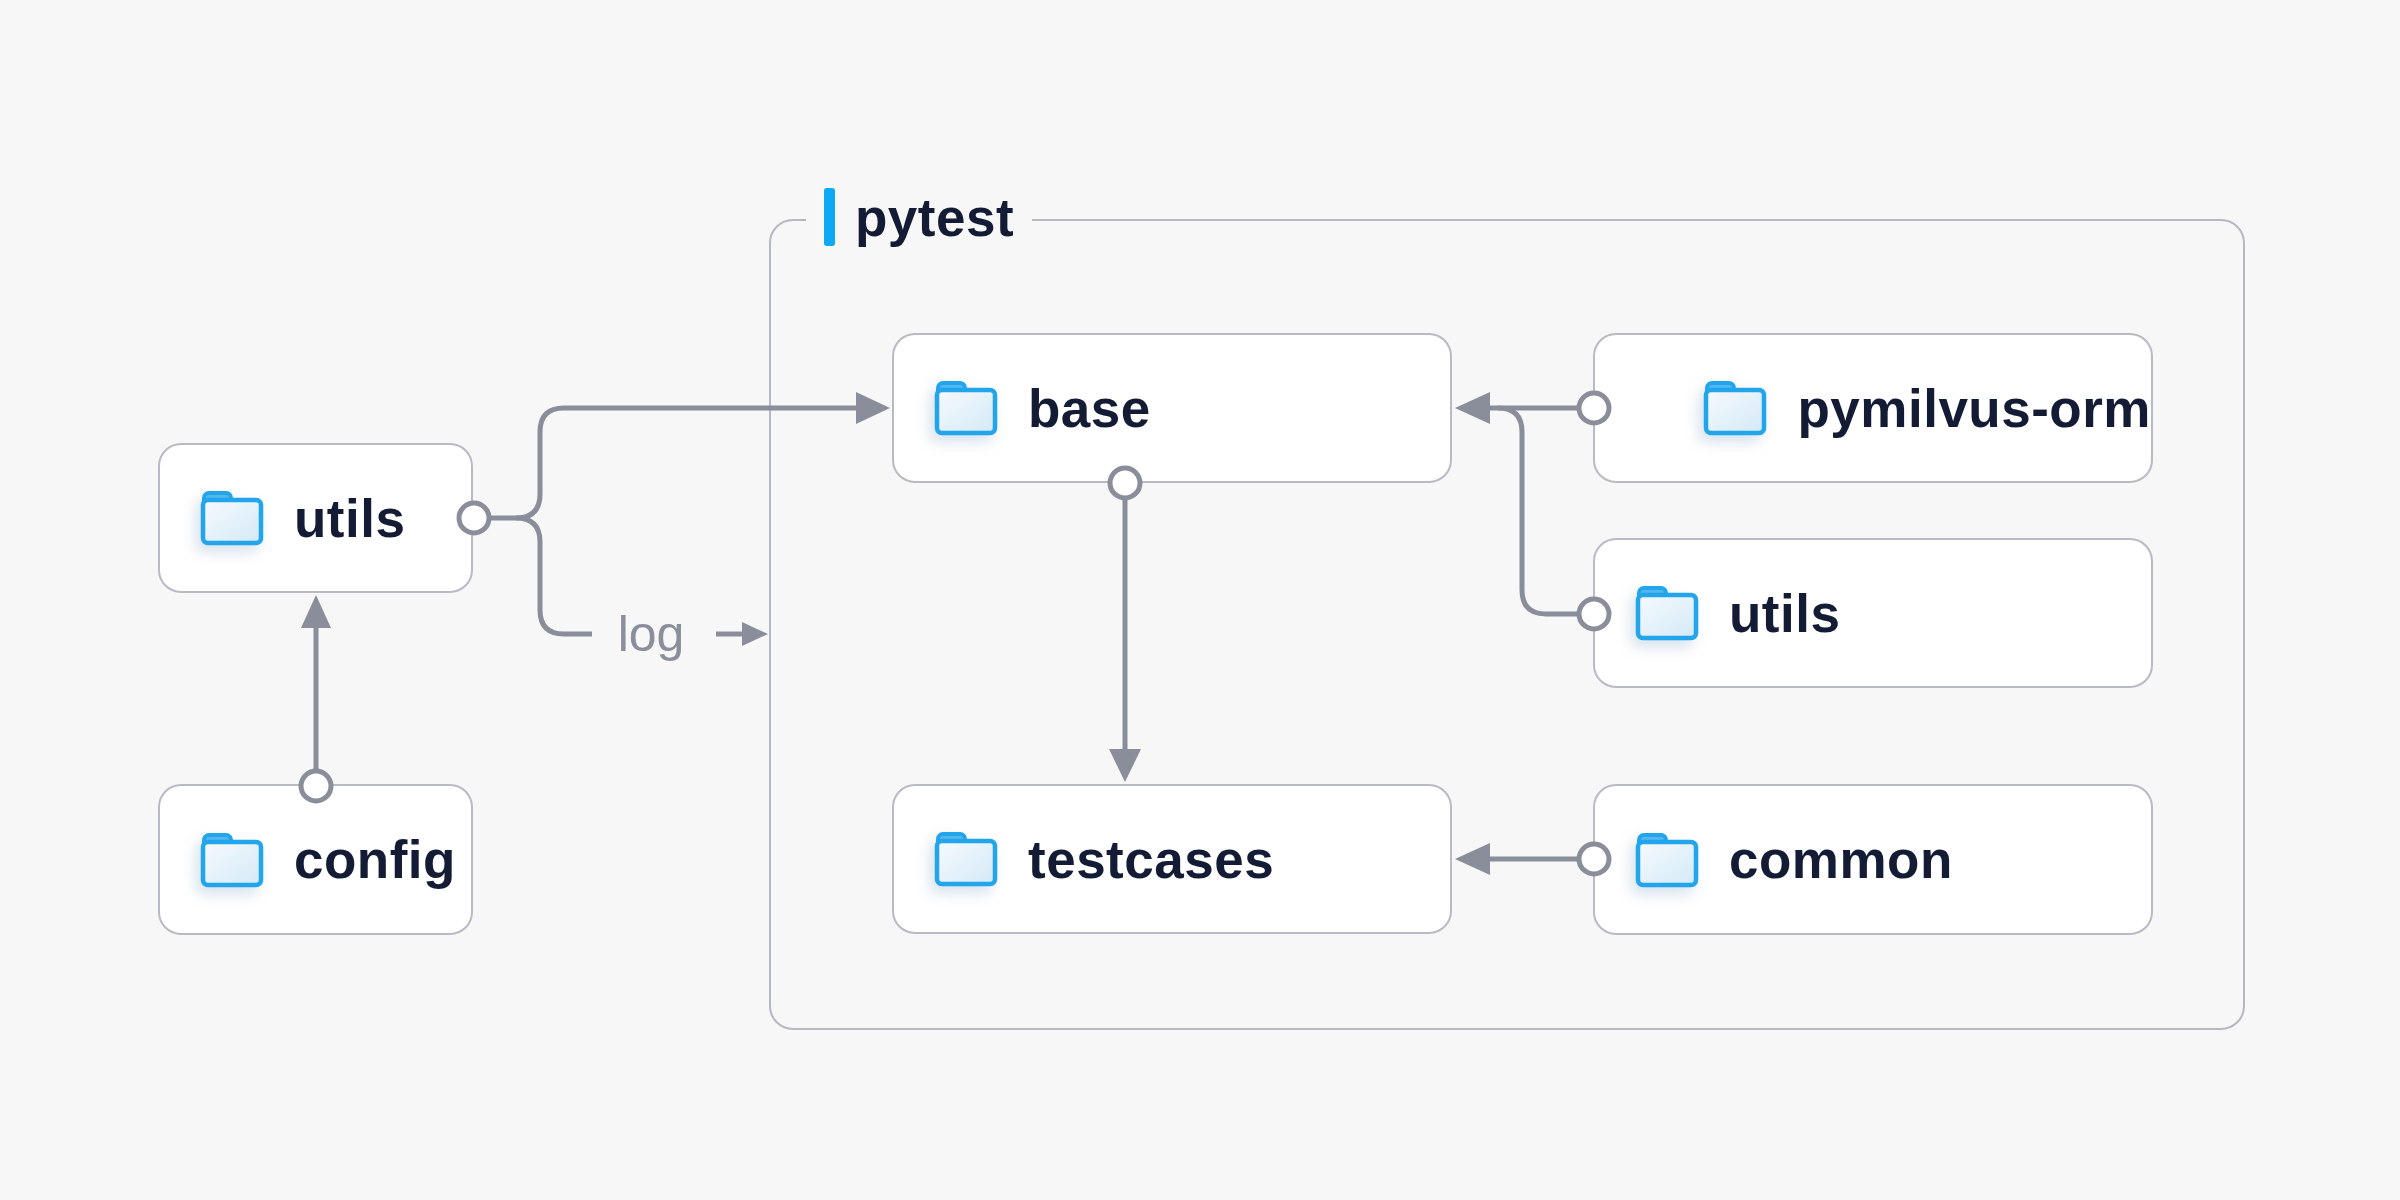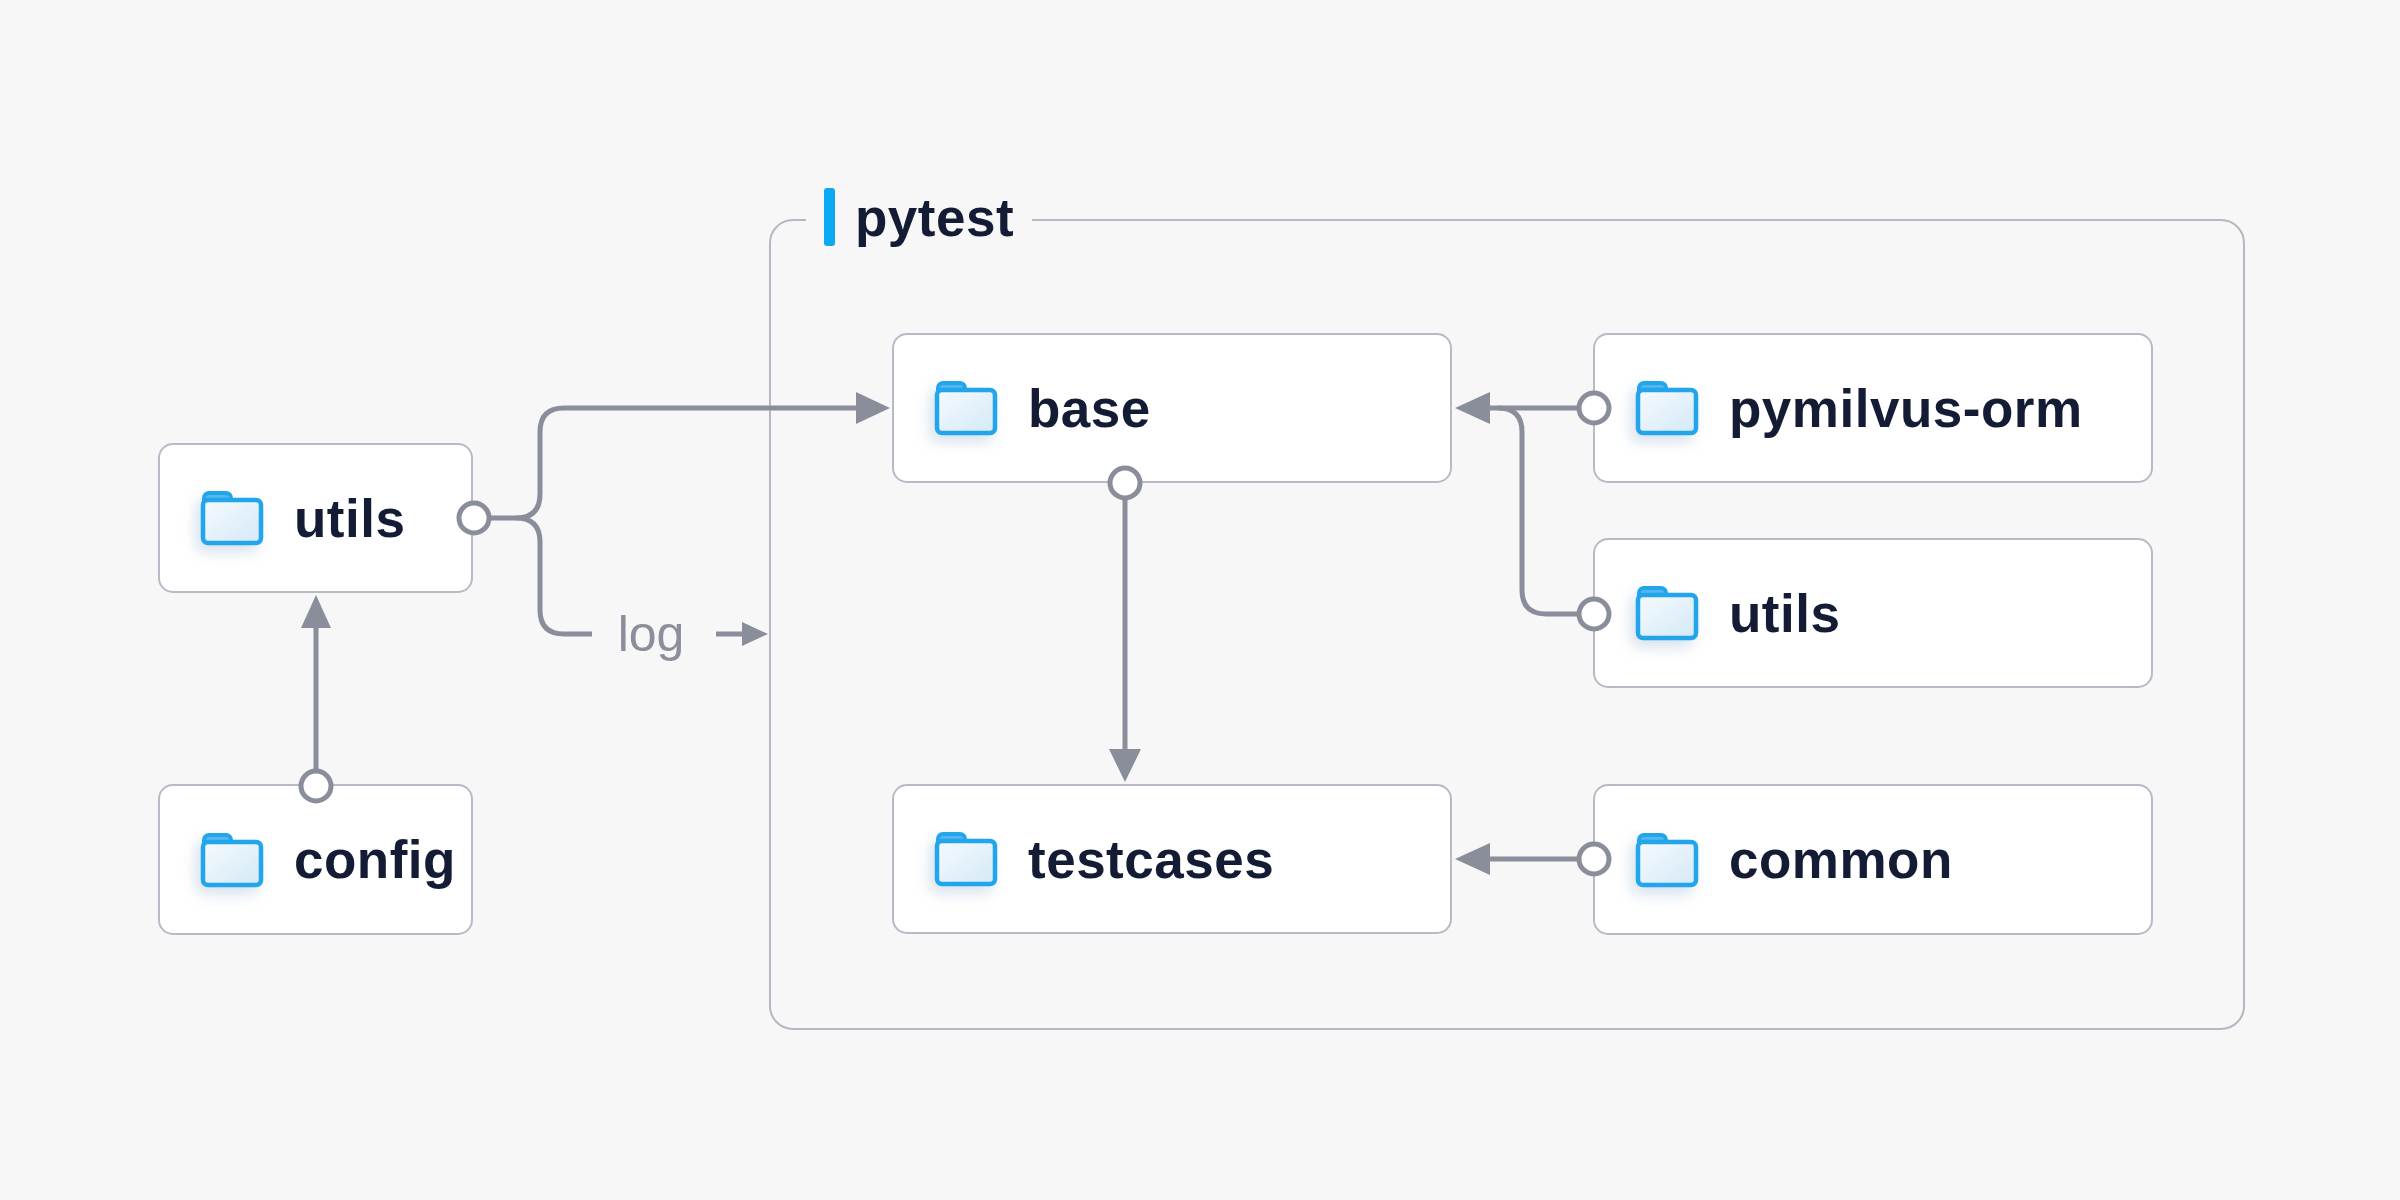--- a/index.html
+++ b/index.html
@@ -21,34 +21,34 @@
     background:var(--accent_blue,#0ea9f3);
   }
   .group-label .title{
     font-size:53px;font-weight:bold;color:var(--text,#141c35);letter-spacing:0.5px;
   }
 
   .node{
     position:absolute;box-sizing:border-box;
     background:var(--node_bg,#ffffff);
     border:2px solid var(--node_border,#b8bac5);
-    border-radius:15px;
+    border-radius:23px;
     display:flex;align-items:center;gap:30px;padding-left:40px;
   }
   .node .lbl{
     font-size:53px;font-weight:bold;color:var(--text,#141c35);letter-spacing:0.5px;
     white-space:nowrap;
   }
   .node svg.folder{flex:0 0 auto;filter:drop-shadow(-5px 7px 7px rgba(110,150,190,0.28));}
 
   .n-utils      {left:158px; top:443px; width:315px; height:150px;}
   .n-config     {left:158px; top:784px; width:315px; height:151px;}
   .n-base       {left:892px; top:333px; width:560px; height:150px;}
   .n-testcases  {left:892px; top:784px; width:560px; height:150px;}
-  .n-pymilvus   {left:1593px;top:333px; width:560px; height:150px;}
+  .n-pymilvus   {left:1593px;top:333px; width:560px; height:150px;justify-content:flex-end;}
   .n-check      {left:1593px;top:538px; width:560px; height:150px;}
   .n-common     {left:1593px;top:784px; width:560px; height:151px;text-align:center;}
 
   .wires{position:absolute;left:0;top:0;pointer-events:none;}
   .wire{fill:none;stroke:var(--connector,#8a8e9b);stroke-width:5;}
   .ahead{fill:var(--connector,#8a8e9b);stroke:none;}
   .dot{fill:var(--node_bg,#ffffff);stroke:var(--connector,#8a8e9b);stroke-width:5;}
 
   .log-label{
     position:absolute;left:594px;top:602px;width:114px;height:64px;

